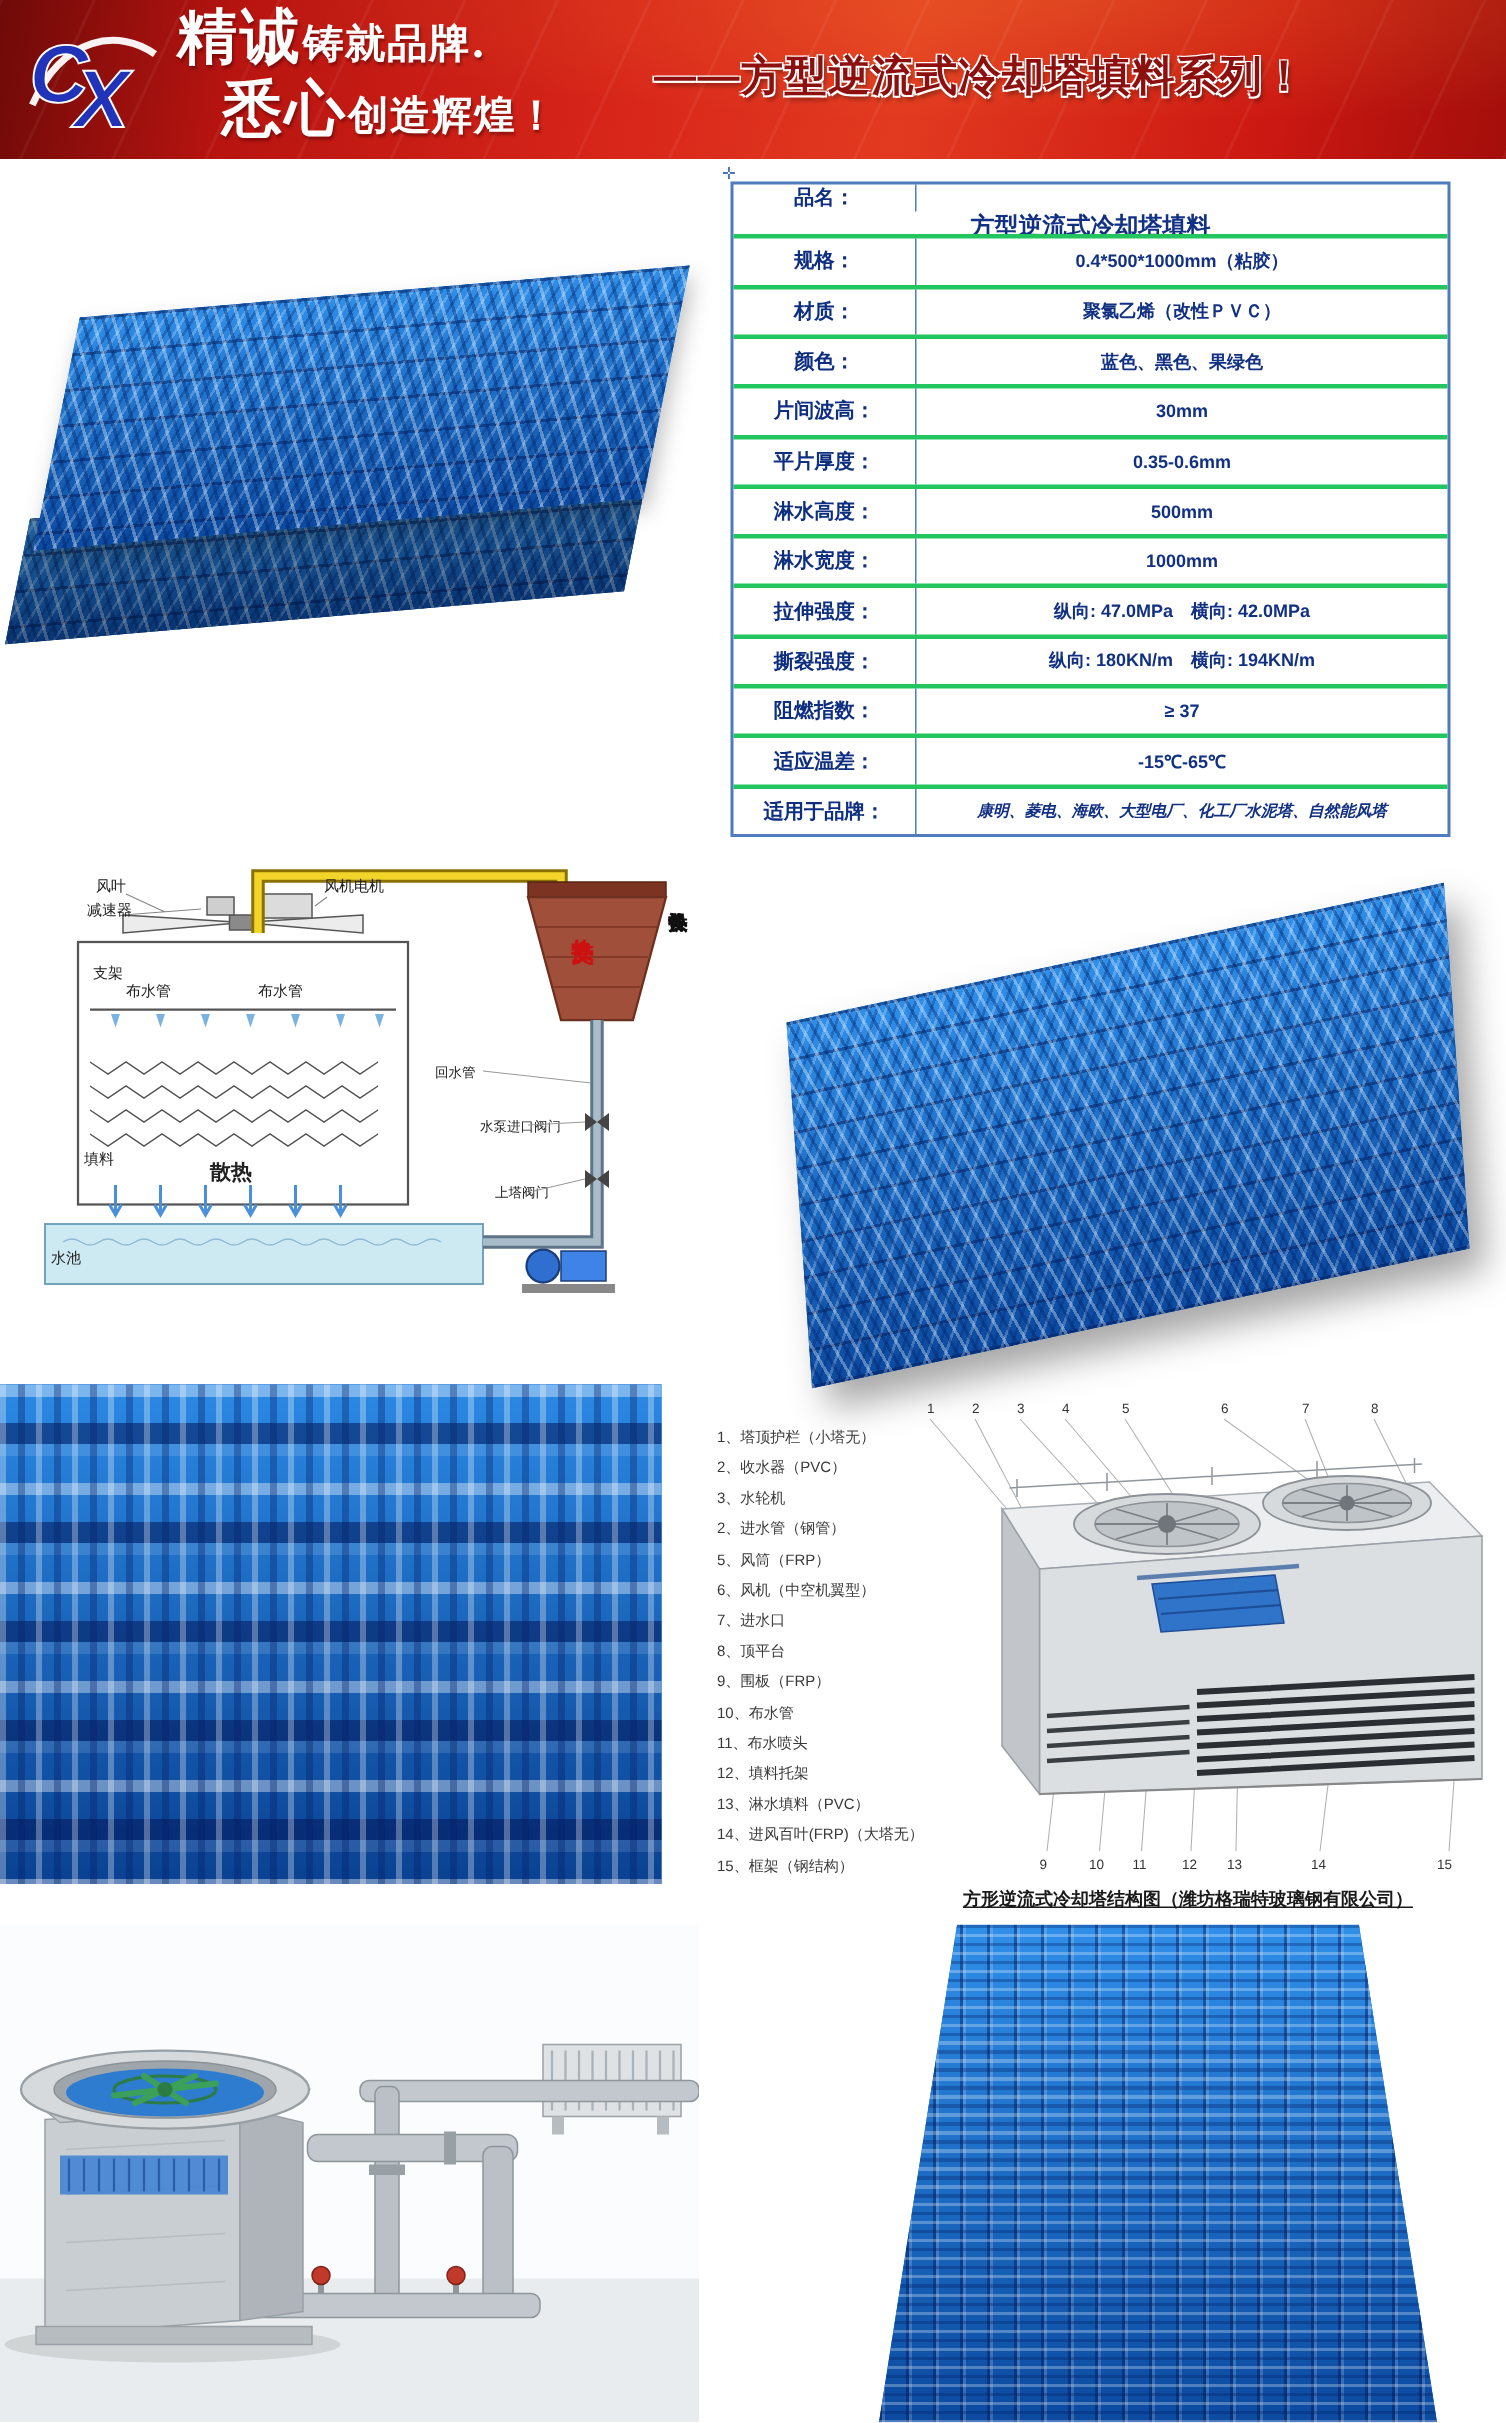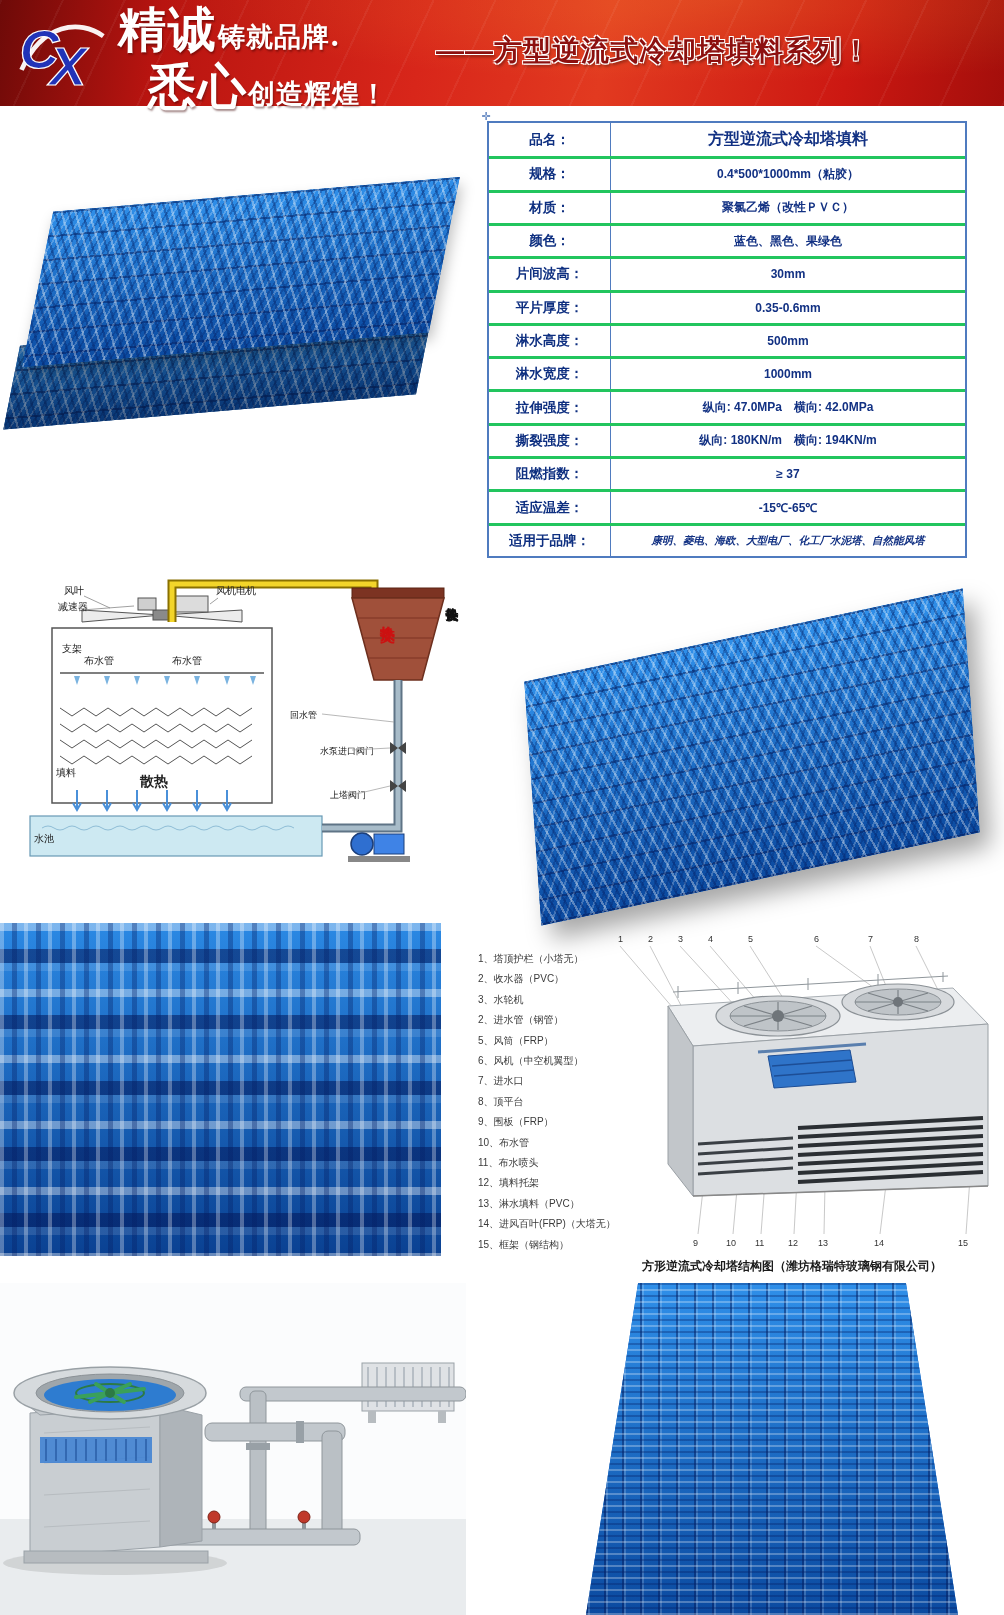--- a/index.html
+++ b/index.html
@@ -10,35 +10,35 @@
   .banner { position:absolute; left:0; top:0; width:1004px; height:106px;
     background:linear-gradient(100deg,#6e0a08 0%,#b81410 16%,#d8261a 42%,#e23a20 60%,#cc1812 84%,#a30e0b 100%); }
   .banner::after { content:""; position:absolute; inset:0; pointer-events:none;
     background:repeating-linear-gradient(115deg, rgba(255,255,255,.05) 0 2px, transparent 2px 56px),
                radial-gradient(ellipse at 72% 0%, rgba(255,190,60,.18), transparent 55%); }
   .logo { position:absolute; left:14px; top:7px; width:94px; height:92px; z-index:2; }
   .slogans { position:absolute; left:118px; top:2px; color:#fff; z-index:2;
     font-family:"DejaVu Serif", serif; font-weight:bold;
     text-shadow:1px 2px 2px rgba(60,0,0,.45); }
   .slogan-line { white-space:nowrap; line-height:1.15; }
-  .slogan-line .big { font-size:48px; letter-spacing:2px; }
+  .slogan-line .big { font-size:40px; letter-spacing:2px; }
   .slogan-line .rest { font-size:27px; letter-spacing:1px; }
   .slogan-line.second { margin-left:30px; margin-top:2px; }
   .series-title { position:absolute; left:436px; top:32px; width:564px; z-index:2;
     font-size:28px; font-weight:900; color:#8d100f; letter-spacing:1px; white-space:nowrap;
     text-shadow:-1px -1px 0 #fff, 1px -1px 0 #fff, -1px 1px 0 #fff, 1px 1px 0 #fff, 2px 3px 3px rgba(0,0,0,.35); }
 
   .anchor-icon { position:absolute; left:480px; top:110px; width:12px; height:12px;
     color:#4a74b8; font-size:11px; line-height:12px; text-align:center; }
 
   
   .spec-table { position:absolute; left:487px; top:121px; width:480px; height:437px;
     border:2px solid #4f7bbf; background:#fff; display:grid; grid-template-rows:repeat(13,1fr); }
   .spec-row { display:flex; border-top:3px solid #22c55e; min-height:0; }
-  .spec-row:first-child { border-top:none; }
+  .spec-row:first-child { border-top:none;flex-direction:column; }
   .spec-label { width:122px; border-right:1px solid #4f7bbf; display:flex; align-items:center;
     justify-content:center; font-weight:bold; font-size:13.5px; color:#0e2f80; }
   .spec-value { flex:1; display:flex; align-items:center; justify-content:center; text-align:center;
     font-weight:bold; font-size:12px; color:#123183; padding:0 6px; }
   .spec-value.v-large { font-size:16px; }
   .spec-value.v-small { font-size:10.5px;font-style:italic; }
 
   
   .tex-hb { background-color:#1465c0; background-image:
       repeating-linear-gradient(65deg, rgba(255,255,255,.32) 0 2px, transparent 2px 6px, rgba(5,35,105,.38) 6px 8px, transparent 8px 12px),
@@ -68,21 +68,21 @@
   
   .schsvg { position:absolute; left:22px; top:558px; width:452px; height:352px; }
   .structsvg { position:absolute; left:598px; top:928px; width:402px; height:326px; }
   .rendersvg { position:absolute; left:0; top:1283px; width:466px; height:332px; }
   svg text { font-family:"Liberation Sans", sans-serif; }
   .vtext { writing-mode:vertical-rl; text-orientation:upright; }
 
   .parts { position:absolute; left:478px; top:933px; width:140px;margin-top:16px; }
   .part-item { font-size:10px; color:#3a3a3a; line-height:20.4px; white-space:nowrap; }
   .caption { position:absolute; left:590px; top:1258px; width:404px; text-align:center;
-    font-size:12px; font-weight:bold; color:#1a1a1a; }
+    font-size:12px; font-weight:bold; color:#1a1a1a;text-decoration:underline; }
 </style>
 </head>
 <body>
 
 <div class="page">
 
   <header class="banner">
     <div class="logo">
       <svg viewBox="0 0 100 96" width="94" height="92">
         <path d="M8 66 C30 16, 70 12, 95 30" fill="none" stroke="#ffffff" stroke-width="5" opacity="0.95"></path>

